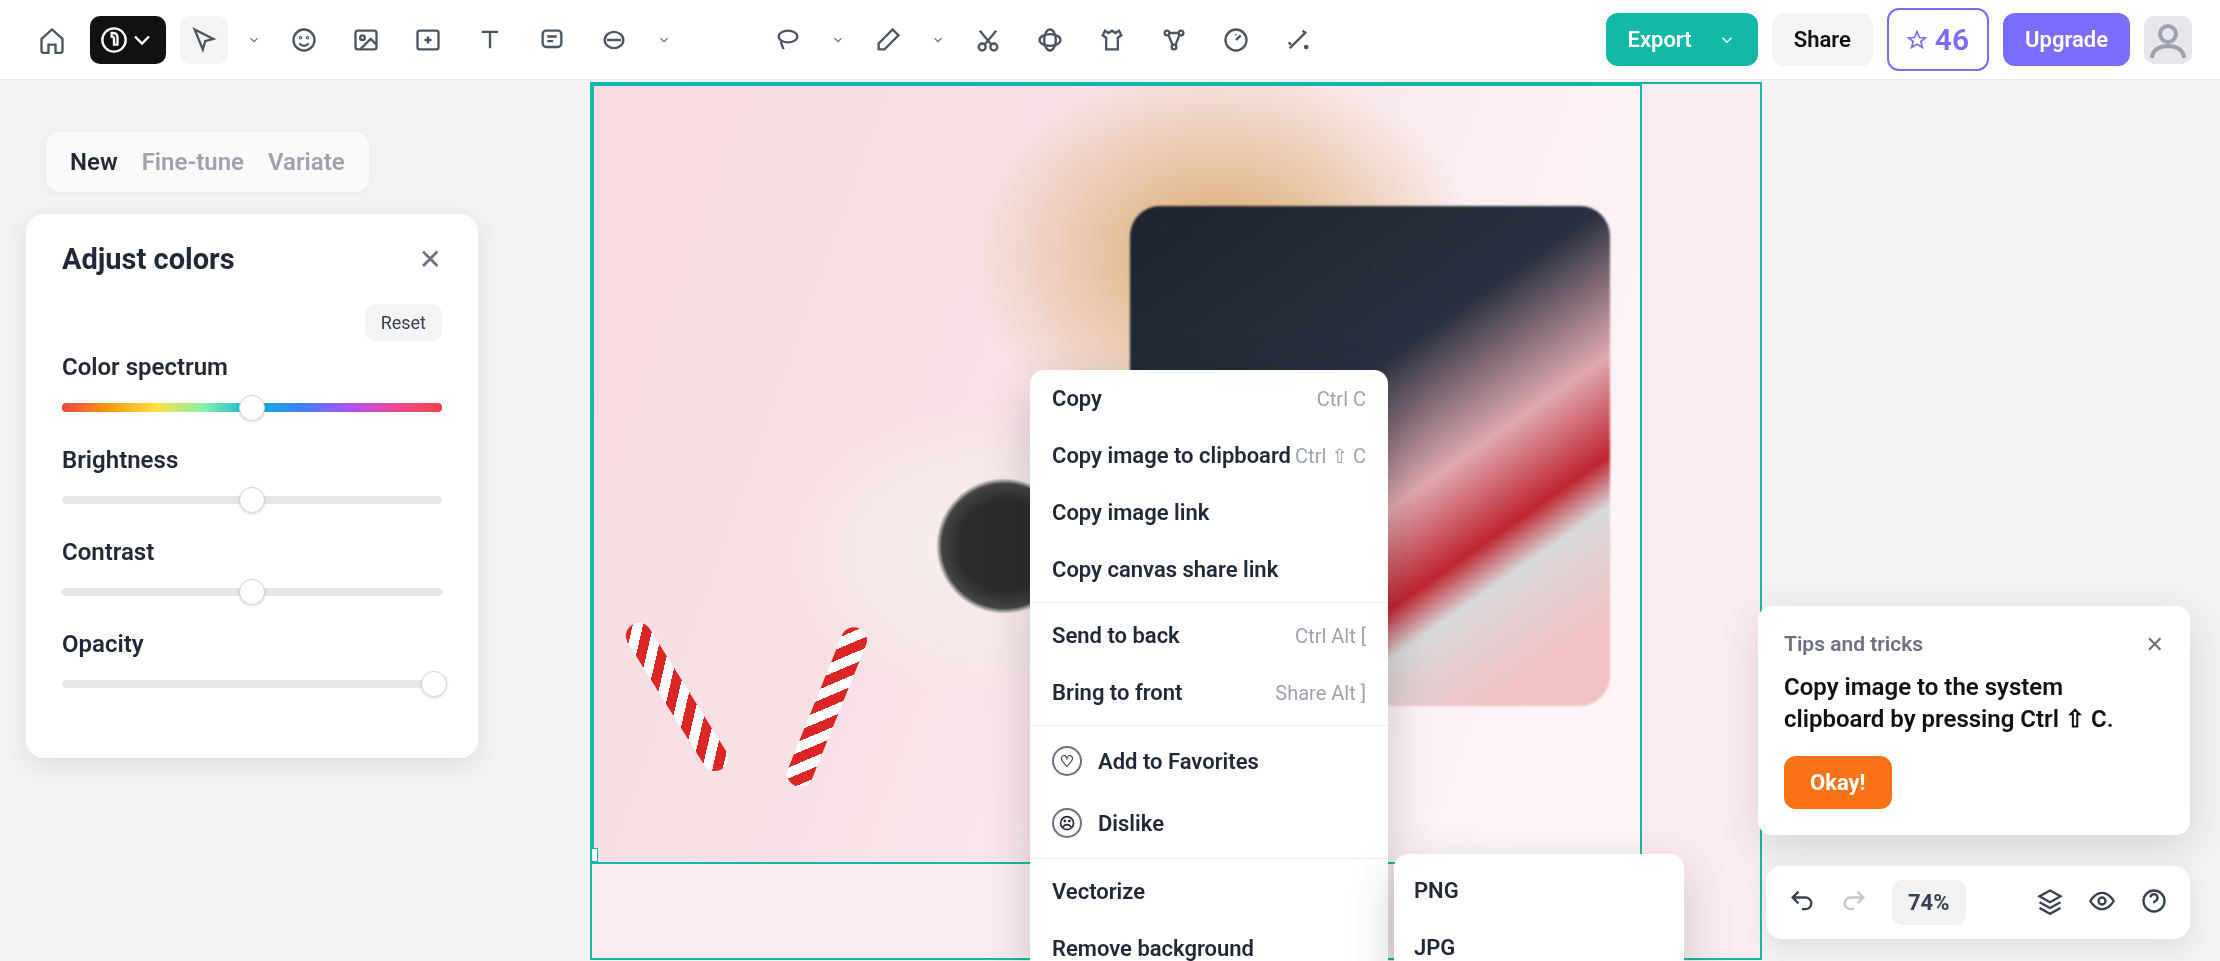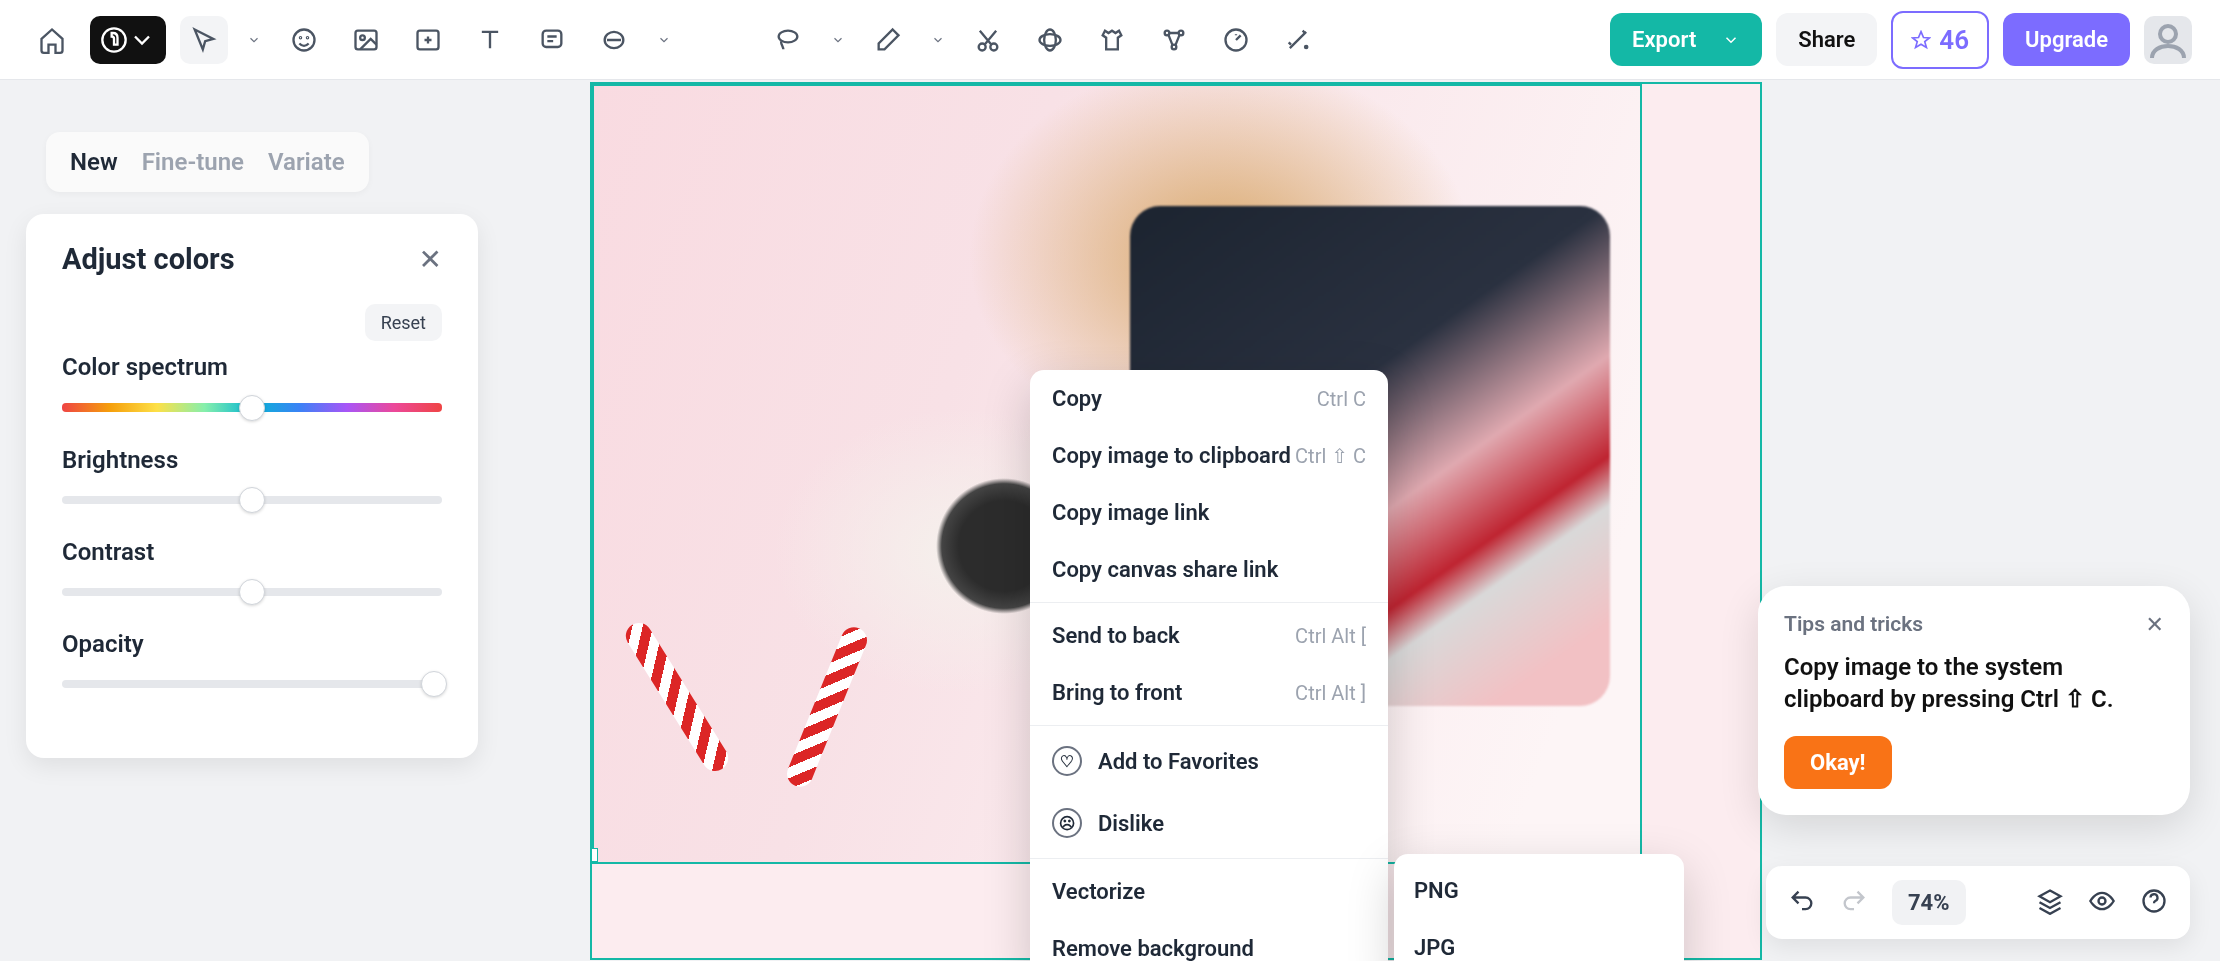--- a/index.html
+++ b/index.html
@@ -8,21 +8,21 @@
 
 .toolbar { height:80px; background:#fff; border-bottom:1px solid #e5e7eb; display:flex; align-items:center; padding:0 28px; gap:14px; }
 .tbtn { width:48px; height:48px; border-radius:10px; display:flex; align-items:center; justify-content:center; color:#4b5563; cursor:pointer; }
 .tbtn.dark { background:#111; color:#fff; width:76px; }
 .tbtn.light { background:#f3f4f6; }
 .tbtn svg { width:28px; height:28px; }
 .drop { width:24px; height:48px; display:flex; align-items:center; justify-content:center; color:#6b7280; cursor:pointer; }
 .sep { flex:1; }
 .export-btn { background:#14b8a6; color:#fff; padding:14px 22px; border-radius:12px; font-weight:600; font-size:22px; display:flex; align-items:center; gap:26px; cursor:pointer; }
 .share-btn { background:#f3f4f6; color:#111; padding:14px 22px; border-radius:12px; font-weight:600; font-size:22px; cursor:pointer; }
-.credits { border:2px solid #7c6cff; color:#7c6cff; padding:12px 18px; border-radius:12px; font-weight:600; display:flex; align-items:center; gap:8px; font-size:26px; cursor:pointer; }
+.credits { border:2px solid #7c6cff; color:#7c6cff; padding:12px 18px; border-radius:12px; font-weight:600; display:flex; align-items:center; gap:8px; font-size:30px; cursor:pointer; }
 .upgrade { background:#7c6cff; color:#fff; padding:14px 22px; border-radius:12px; font-weight:600; font-size:22px; cursor:pointer; }
 .avatar { width:48px; height:48px; border-radius:10px; background:#e5e7eb; display:flex; align-items:center; justify-content:center; color:#9ca3af; cursor:pointer; }
 
 
 .tabs { position:absolute; top:132px; left:46px; background:#fafafa; border-radius:14px; padding:16px 24px; display:flex; gap:24px; box-shadow:0 2px 6px rgba(0,0,0,0.04); }
 .tab { font-size:24px; font-weight:600; color:#9ca3af; cursor:pointer; }
 .tab.active { color:#1f2937; }
 
 
 .panel { position:absolute; top:214px; left:26px; width:452px; background:#fff; border-radius:18px; padding:28px 36px 36px; box-shadow:0 8px 24px rgba(0,0,0,.08); }
@@ -58,21 +58,21 @@
 .ctx-row .lab { display:flex; align-items:center; gap:16px; font-weight:600; color:#1f2937; }
 .ctx-row .sc { color:#9ca3af; font-size:20px; }
 .ctx-div { height:1px; background:#eceef1; margin:4px 0; }
 .ico { width:30px; height:30px; border:2px solid #6b7280; border-radius:50%; display:flex; align-items:center; justify-content:center; font-size:16px; }
 
 
 .submenu { position:absolute; top:854px; left:1394px; width:290px; background:#fff; border-radius:14px; box-shadow:0 16px 48px rgba(0,0,0,.18); z-index:25; padding:8px 0; }
 .submenu .ctx-row { padding:16px 20px; }
 
 
-.tips { position:absolute; top:586px; right:30px; width:432px; background:#fff; border-radius:28px; padding:26px; box-shadow:0 12px 40px rgba(0,0,0,.12); }
+.tips { position:absolute; top:606px; right:30px; width:432px; background:#fff; border-radius:14px; padding:26px; box-shadow:0 12px 40px rgba(0,0,0,.12); }
 .tips-head { display:flex; justify-content:space-between; margin-bottom:14px; }
 .tips-title { color:#6b7280; font-size:21px; font-weight:600; }
 .tips-body { font-size:24px; color:#111; font-weight:600; line-height:1.35; margin-bottom:20px; }
 .okay { background:#f97316; color:#fff; border:none; padding:14px 26px; border-radius:12px; font-weight:700; font-size:22px; cursor:pointer; }
 
 
 .bbar { position:absolute; right:30px; bottom:22px; width:424px; background:#fff; border-radius:16px; padding:14px 22px; display:flex; align-items:center; justify-content:space-between; box-shadow:0 8px 24px rgba(0,0,0,.08); }
 .bbar .grp { display:flex; align-items:center; gap:24px; }
 .bic { color:#374151; cursor:pointer; }
 .bic.dis { color:#c3c6cc; }
@@ -293,21 +293,21 @@
   <div class="ctx-row">
       <span class="lab">Copy canvas share link</span>
     </div>
   <div class="ctx-div"></div>
   <div class="ctx-row">
       <span class="lab">Send to back</span>
       <span class="sc">Ctrl Alt [</span>
     </div>
   <div class="ctx-row">
       <span class="lab">Bring to front</span>
-      <span class="sc">Ctrl Alt ]</span>
+      <span class="sc">Share Alt ]</span>
     </div>
   <div class="ctx-div"></div>
   <div class="ctx-row">
       <span class="lab">
         <span class="ico">♡</span>
         <span>Add to Favorites</span>
       </span>
     </div>
   <div class="ctx-row">
       <span class="lab">

